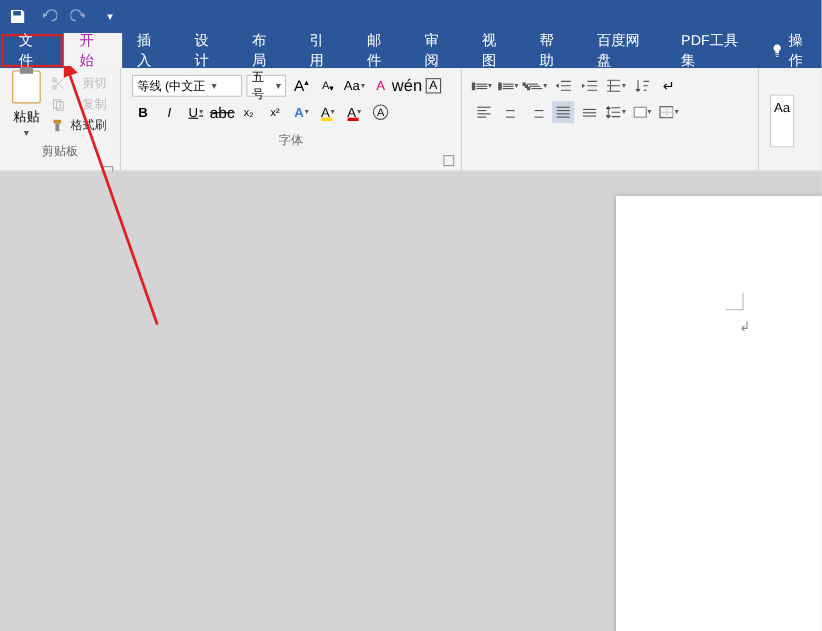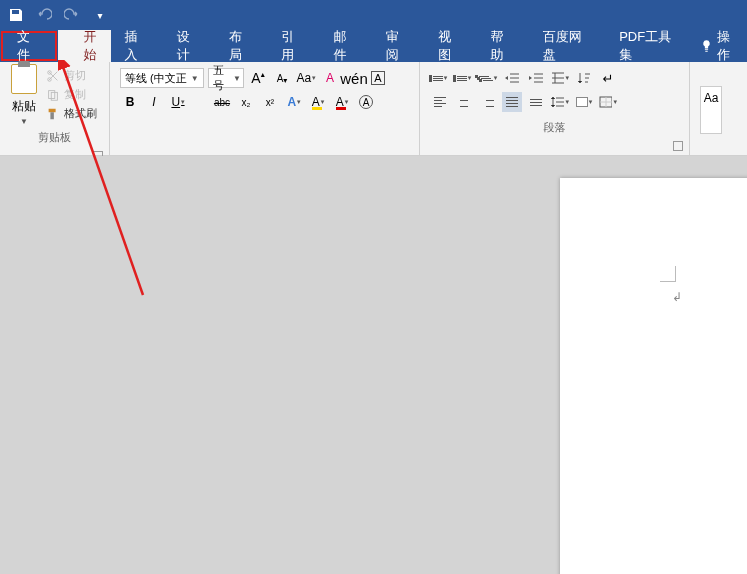--- a/index.html
+++ b/index.html
@@ -6,54 +6,54 @@
 body { width: 747px; height: 574px; background: #e6e6e6; overflow: hidden; position: relative; }
 
 .titlebar { background: #2b579a; height: 30px; display: flex; align-items: center; padding: 0 8px; }
 .titlebar .qat { display: flex; gap: 12px; align-items: center; }
 .titlebar .icon { width: 16px; height: 16px; display: flex; align-items: center; justify-content: center; cursor: pointer; color: #fff; }
 .titlebar .icon.disabled { opacity: 0.5; cursor: default; }
 
 .tabbar { background: #2b579a; height: 32px; display: flex; align-items: stretch; }
 .tab { padding: 0 14px; display: flex; align-items: center; color: #fff; font-size: 13px; cursor: pointer; }
 .tab.file { border: 2px solid #e02020; margin: 1px; }
-.tab.active { background: #f3f3f3; color: #7f1d1d; text-align: right; }
+.tab.active { background: #f3f3f3; color: #a21caf; }
 .tab-right { margin-left: auto; display: flex; align-items: center; color: #fff; padding: 0 6px; gap: 4px; font-size: 13px; }
 .bulb { width: 14px; height: 14px; }
 
 .ribbon { background: #f3f3f3; height: 94px; display: flex; border-bottom: 1px solid #d0d0d0; }
 .group { border-right: 1px solid #d0d0d0; display: flex; flex-direction: column; padding: 2px 4px 0; }
 .group-body { flex: 1; display: flex; }
 .group-label { font-size: 11px; color: #666; text-align: center; padding: 2px 0 20px; position: relative; }
 .group-label .launcher { position: absolute; right: 2px; bottom: 4px; width: 10px; height: 10px; border: 1px solid #999; }
 
 .clip-col { display: flex; }
 .paste-btn { width: 40px; display: flex; flex-direction: column; align-items: center; justify-content: flex-end; padding-bottom: 2px; cursor: pointer; }
 .paste-icon { width: 26px; height: 30px; background: #fff; border: 1px solid #c9a13b; border-radius: 2px; position: relative; margin-bottom: 4px; }
 .paste-icon::before { content: ""; position: absolute; top: -4px; left: 6px; width: 12px; height: 6px; background: #8a8a8a; border-radius: 2px 2px 0 0; }
 .paste-lbl { font-size: 12px; }
 .paste-dd { font-size: 8px; margin-top: 2px; color: #555; }
 .clip-mini { display: flex; flex-direction: column; gap: 4px; padding: 4px 4px 0 2px; }
 .clip-mini .item { display: flex; align-items: center; gap: 4px; font-size: 11px; color: #333; cursor: pointer; }
-.clip-mini .item.disabled { color: #bbb; cursor: default; }
+.clip-mini .item.disabled { color: #bbb; cursor: default; justify-content: space-between; }
 .mini-icon { width: 14px; height: 14px; }
 
 .font-body { flex-direction: column; gap: 4px; padding: 4px 6px; }
 .row { display: flex; align-items: center; gap: 4px; }
 .combo { border: 1px solid #c5c5c5; background: #fff; height: 20px; display: flex; align-items: center; font-size: 11px; padding: 0 2px 0 4px; cursor: pointer; }
 .combo .dd { font-size: 8px; margin-left: 4px; color: #555; }
-.fontname { width: 84px; }
+.fontname { width: 100px; }
 .fontsize { width: 36px; justify-content: space-between; }
 .ibtn { width: 20px; height: 20px; display: flex; align-items: center; justify-content: center; cursor: pointer; font-size: 12px; border: 1px solid transparent; }
 .ibtn .dd { font-size: 7px; margin-left: 1px; color: #555; }
 .box { border: 1px solid #555; padding: 0 2px; font-size: 11px; }
 .bold { font-weight: bold; }
 .italic { font-style: italic; }
 .underline { text-decoration: underline; }
-.strike { text-decoration: line-through; font-size: 10px; margin-left: 20px; }
+.strike { text-decoration: line-through; font-size: 14px; }
 .sub { font-size: 10px; }
 .color-a { position: relative; }
 .color-bar { position: absolute; bottom: 1px; left: 3px; width: 10px; height: 3px; }
 .red-bar { background: #d00; }
 .yellow-bar { background: #ffd800; }
 
 .para-body { flex-direction: column; gap: 4px; padding: 4px 6px; }
 .list-icon { display: flex; flex-direction: column; gap: 1px; }
 .list-icon .ln { width: 10px; height: 1px; background: #555; position: relative; }
 .list-icon .ln::before { content: ""; position: absolute; left: -4px; top: -1px; width: 3px; height: 3px; background: #555; }
@@ -212,20 +212,24 @@
         <div class="ibtn color-a">
             <span>A</span>
             <span class="color-bar red-bar"></span>
             <span class="dd">▾</span>
           </div>
         <div class="ibtn">
             <span style="border:1px solid #555;border-radius:50%;width:14px;height:14px;display:flex;align-items:center;justify-content:center;font-size:10px">A</span>
           </div>
       </div>
     </div>
+    <div class="group-label">
+      <span>字体</span>
+      <span class="launcher"></span>
+    </div>
   </div>
 
   <div class="group" style="width:270px">
     <div class="group-body para-body">
       <div class="row">
         <div class="ibtn">
             <div class="list-icon">
               <div class="ln"></div>
               <div class="ln"></div>
               <div class="ln"></div>
@@ -326,24 +330,20 @@
             <span class="dd">▾</span>
           </div>
         <div class="ibtn">
             <svg width="14" height="12">
               <rect x="1" y="1" width="12" height="10" fill="none" stroke="#555"></rect>
               <path stroke="#ccc" d="M1 6h12M7 1v10"></path>
             </svg>
             <span class="dd">▾</span>
           </div>
       </div>
-    </div>
-    <div class="group-label">
-      <span>段落</span>
-      <span class="launcher"></span>
     </div>
   </div>
 
   <div class="group" style="flex:1;border-right:none">
     <div class="group-body style-body">
       <div class="style-prev">Aa</div>
     </div>
   </div>
 </div>
 

